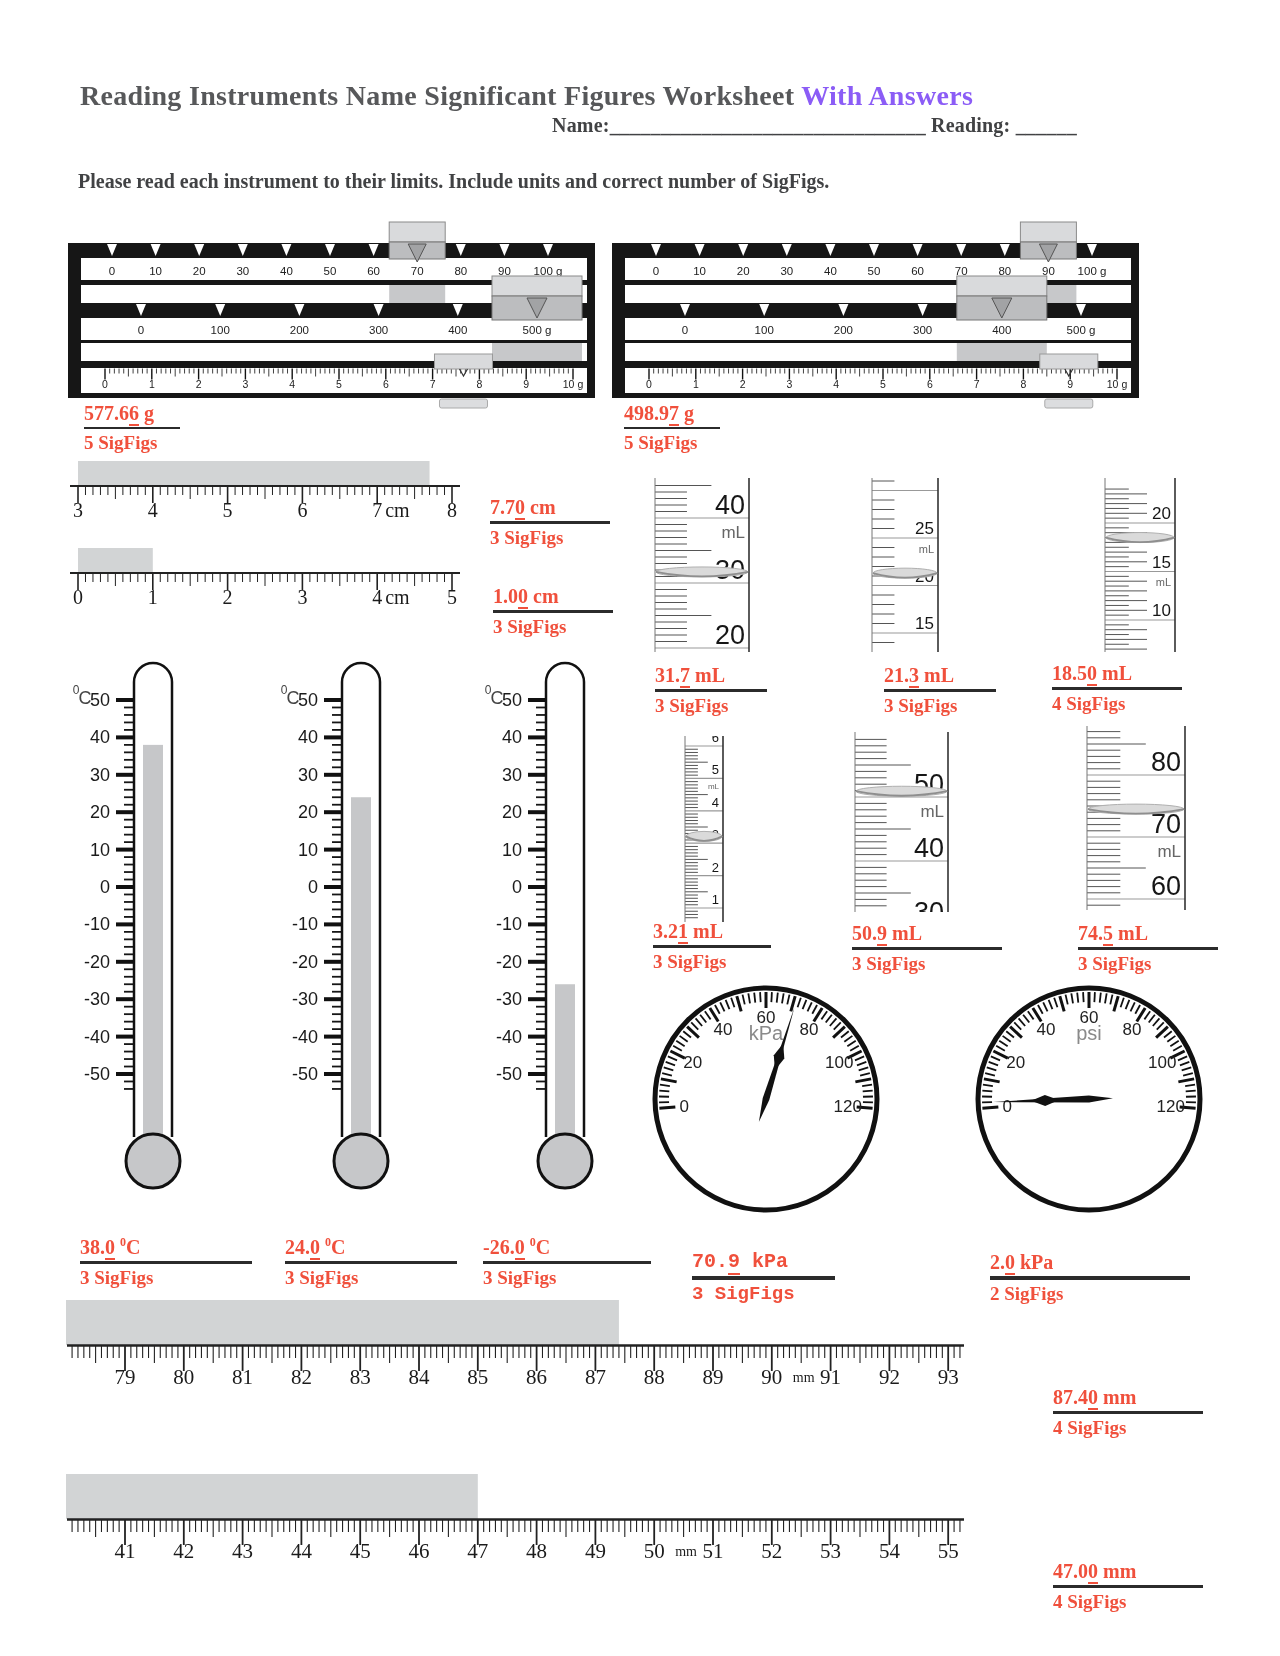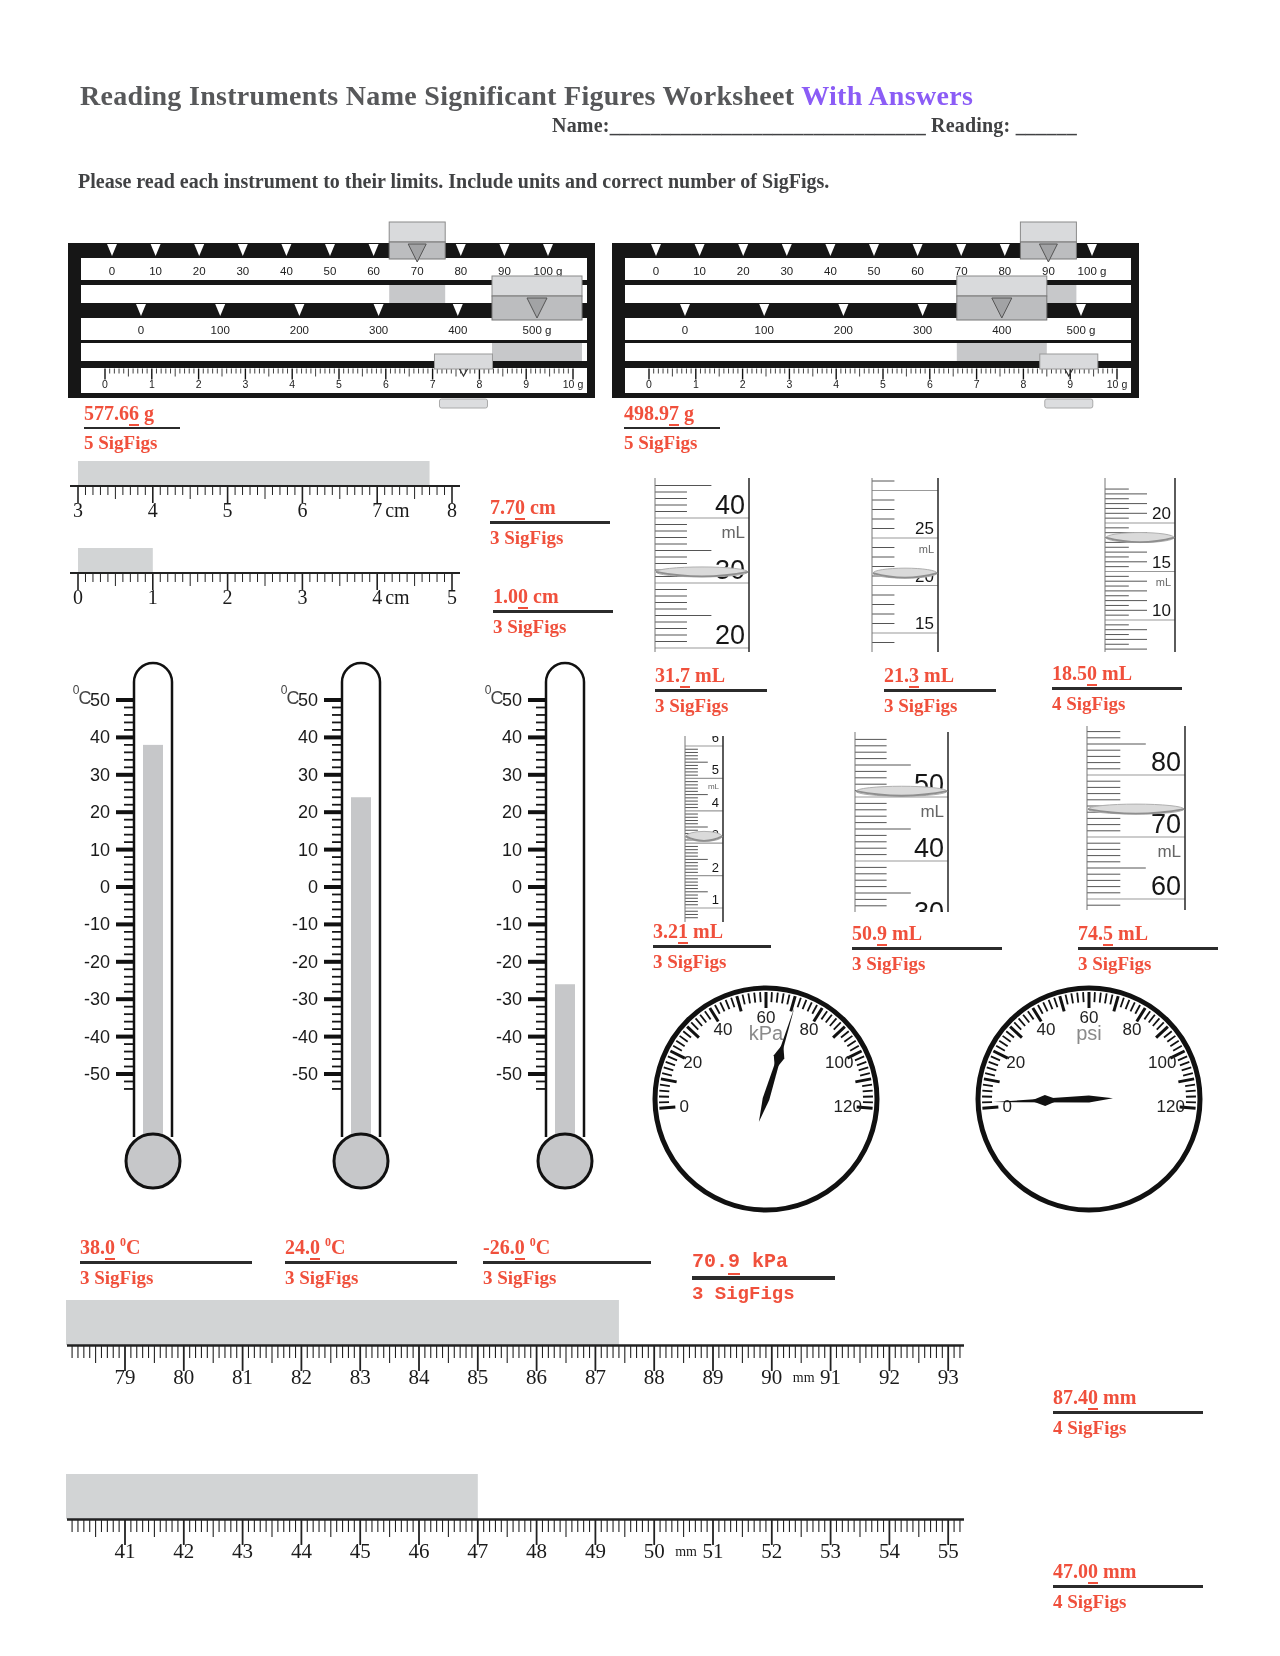--- a/index.html
+++ b/index.html
@@ -1202,20 +1202,25 @@
         <text x="72.95192041256607" y="52.20843286016603" font-size="17" text-anchor="middle" fill="#222" font-family="&quot;Liberation Sans&quot;,sans-serif">40</text>
         <text x="116" y="40" font-size="17" text-anchor="middle" fill="#222" font-family="&quot;Liberation Sans&quot;,sans-serif">60</text>
         <text x="159.04807958743396" y="52.20843286016603" font-size="17" text-anchor="middle" fill="#222" font-family="&quot;Liberation Sans&quot;,sans-serif">80</text>
         <text x="189.27787650651982" y="85.19846722356212" font-size="17" text-anchor="middle" fill="#222" font-family="&quot;Liberation Sans&quot;,sans-serif">100</text>
         <text x="197.68796524352314" y="129.14677090530796" font-size="17" text-anchor="middle" fill="#222" font-family="&quot;Liberation Sans&quot;,sans-serif">120</text>
         <text x="116" y="57" font-size="20" text-anchor="middle" fill="#8a8a8a" font-family="&quot;Liberation Sans&quot;,sans-serif">psi</text>
         <polygon points="20.04914075076887,119.07125533523961 115.8912263735436,112.60174040158974 139.9877148123078,115.2321861661901 116.1087736264564,119.39825959841026" fill="#111"></polygon>
         <polygon points="86.01535648461527,116.95976729226238 71.84656550718763,111.91047405083096 58.02968920358953,117.85555009837394 72.19848018101716,122.90484333980537" fill="#111"></polygon>
       </svg>
     </div>
+    <div class="abs" style="left: 990px; top: 1251px;">
+      <div class="ansval">2.<span class="est">0</span> kPa</div>
+      <div class="ansrule" style="width:200px;height:4px"></div>
+      <div class="anssf">2 SigFigs</div>
+    </div>
     <div class="abs" style="left: 66px; top: 1300px;">
       <svg width="900" height="92">
         <rect x="0" y="0" width="552.9200000000003" height="45" fill="#d2d4d5"></rect>
         <line x1="1" y1="45.5" x2="898" y2="45.5" stroke="#222" stroke-width="2.4"></line>
         <line x1="6.0799999999996714" y1="46" x2="6.0799999999996714" y2="58" stroke="#222" stroke-width="1.1"></line>
         <line x1="11.960000000000171" y1="46" x2="11.960000000000171" y2="58" stroke="#222" stroke-width="1.1"></line>
         <line x1="17.839999999999833" y1="46" x2="17.839999999999833" y2="58" stroke="#222" stroke-width="1.1"></line>
         <line x1="23.720000000000333" y1="46" x2="23.720000000000333" y2="58" stroke="#222" stroke-width="1.1"></line>
         <line x1="29.6" y1="46" x2="29.6" y2="63" stroke="#222" stroke-width="1.1"></line>
         <line x1="35.47999999999966" y1="46" x2="35.47999999999966" y2="58" stroke="#222" stroke-width="1.1"></line>

